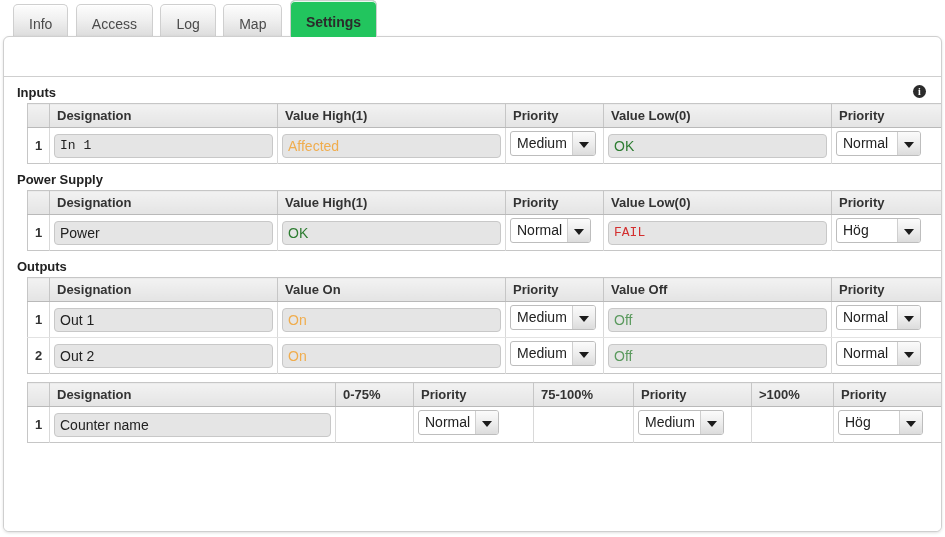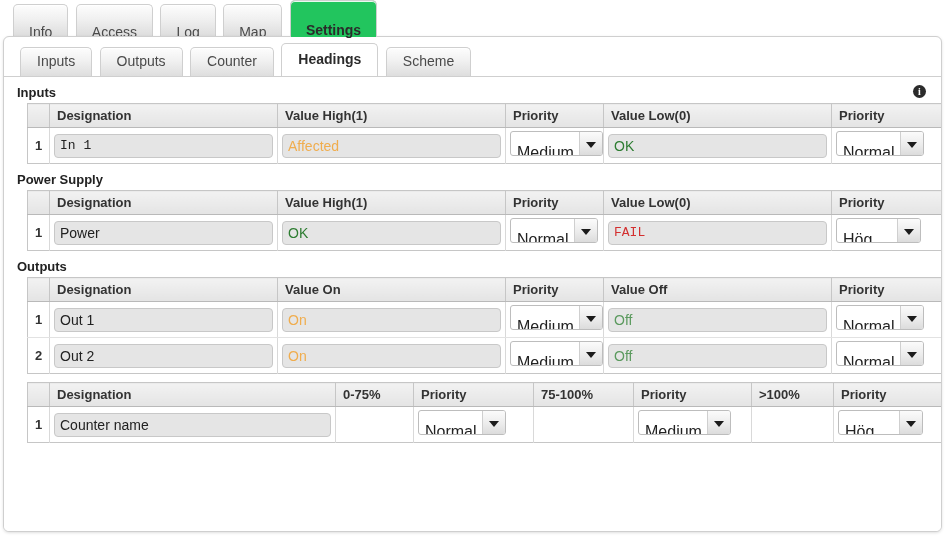--- a/index.html
+++ b/index.html
@@ -21,21 +21,21 @@
     height: 39px;
     box-sizing: border-box;
     padding-left: 13px;
   }
   .tab {
     display: inline-block;
     vertical-align: bottom;
     box-sizing: border-box;
     height: 33px;
     line-height: 31px;
-    padding: 12px 15px;
+    padding: 4px 15px;
     margin-right: 3px;
     font-size: 14px;
     color: #4a4a4a;
     border: 1px solid #cfcfcf;
     border-bottom: none;
     border-radius: 5px 5px 0 0;
     background: linear-gradient(to bottom, #fdfdfd 0%, #f0f0f0 45%, #dcdcdc 100%);
     box-shadow: inset 0 1px 0 rgba(255,255,255,.9);
     cursor: pointer;
     position: relative;
@@ -207,24 +207,24 @@
 
   
   .sel {
     position: relative;
     display: inline-block;
     box-sizing: border-box;
     height: 25px;
     border: 1px solid #bdbdbd;
     border-radius: 3px;
     background: #fff;
-    font-size: 16px;
+    font-size: 14px;
     color: #222;
     line-height: 23px;
-    padding: 9px 28px 0 6px;
+    padding: 0 28px 0 6px;
     cursor: pointer;
     white-space: nowrap;
     overflow: hidden;
     min-width: 74px;
   }
   .sel .arrow {
     position: absolute;
     right: 0; top: 0;
     width: 22px;
     height: 100%;
@@ -251,27 +251,20 @@
 <div class="tabstrip-outer">
   <div class="tab"><span>Info</span></div>
   <div class="tab"><span>Access</span></div>
   <div class="tab"><span>Log</span></div>
   <div class="tab"><span>Map</span></div>
   <div class="tab active"><span>Settings</span></div>
 </div>
 
 <div class="panel">
 
-  <div class="tabstrip-inner">
-    <div class="tab2"><span>Inputs</span></div>
-    <div class="tab2"><span>Outputs</span></div>
-    <div class="tab2"><span>Counter</span></div>
-    <div class="tab2 active"><span>Headings</span></div>
-    <div class="tab2"><span>Scheme</span></div>
-  </div>
 
   <div class="inner-body">
 
     <div class="section">
       <div class="section-title">
         <span>Inputs</span>
         <span class="info-icon">i</span>
       </div>
       <table class="grid">
         <colgroup>

